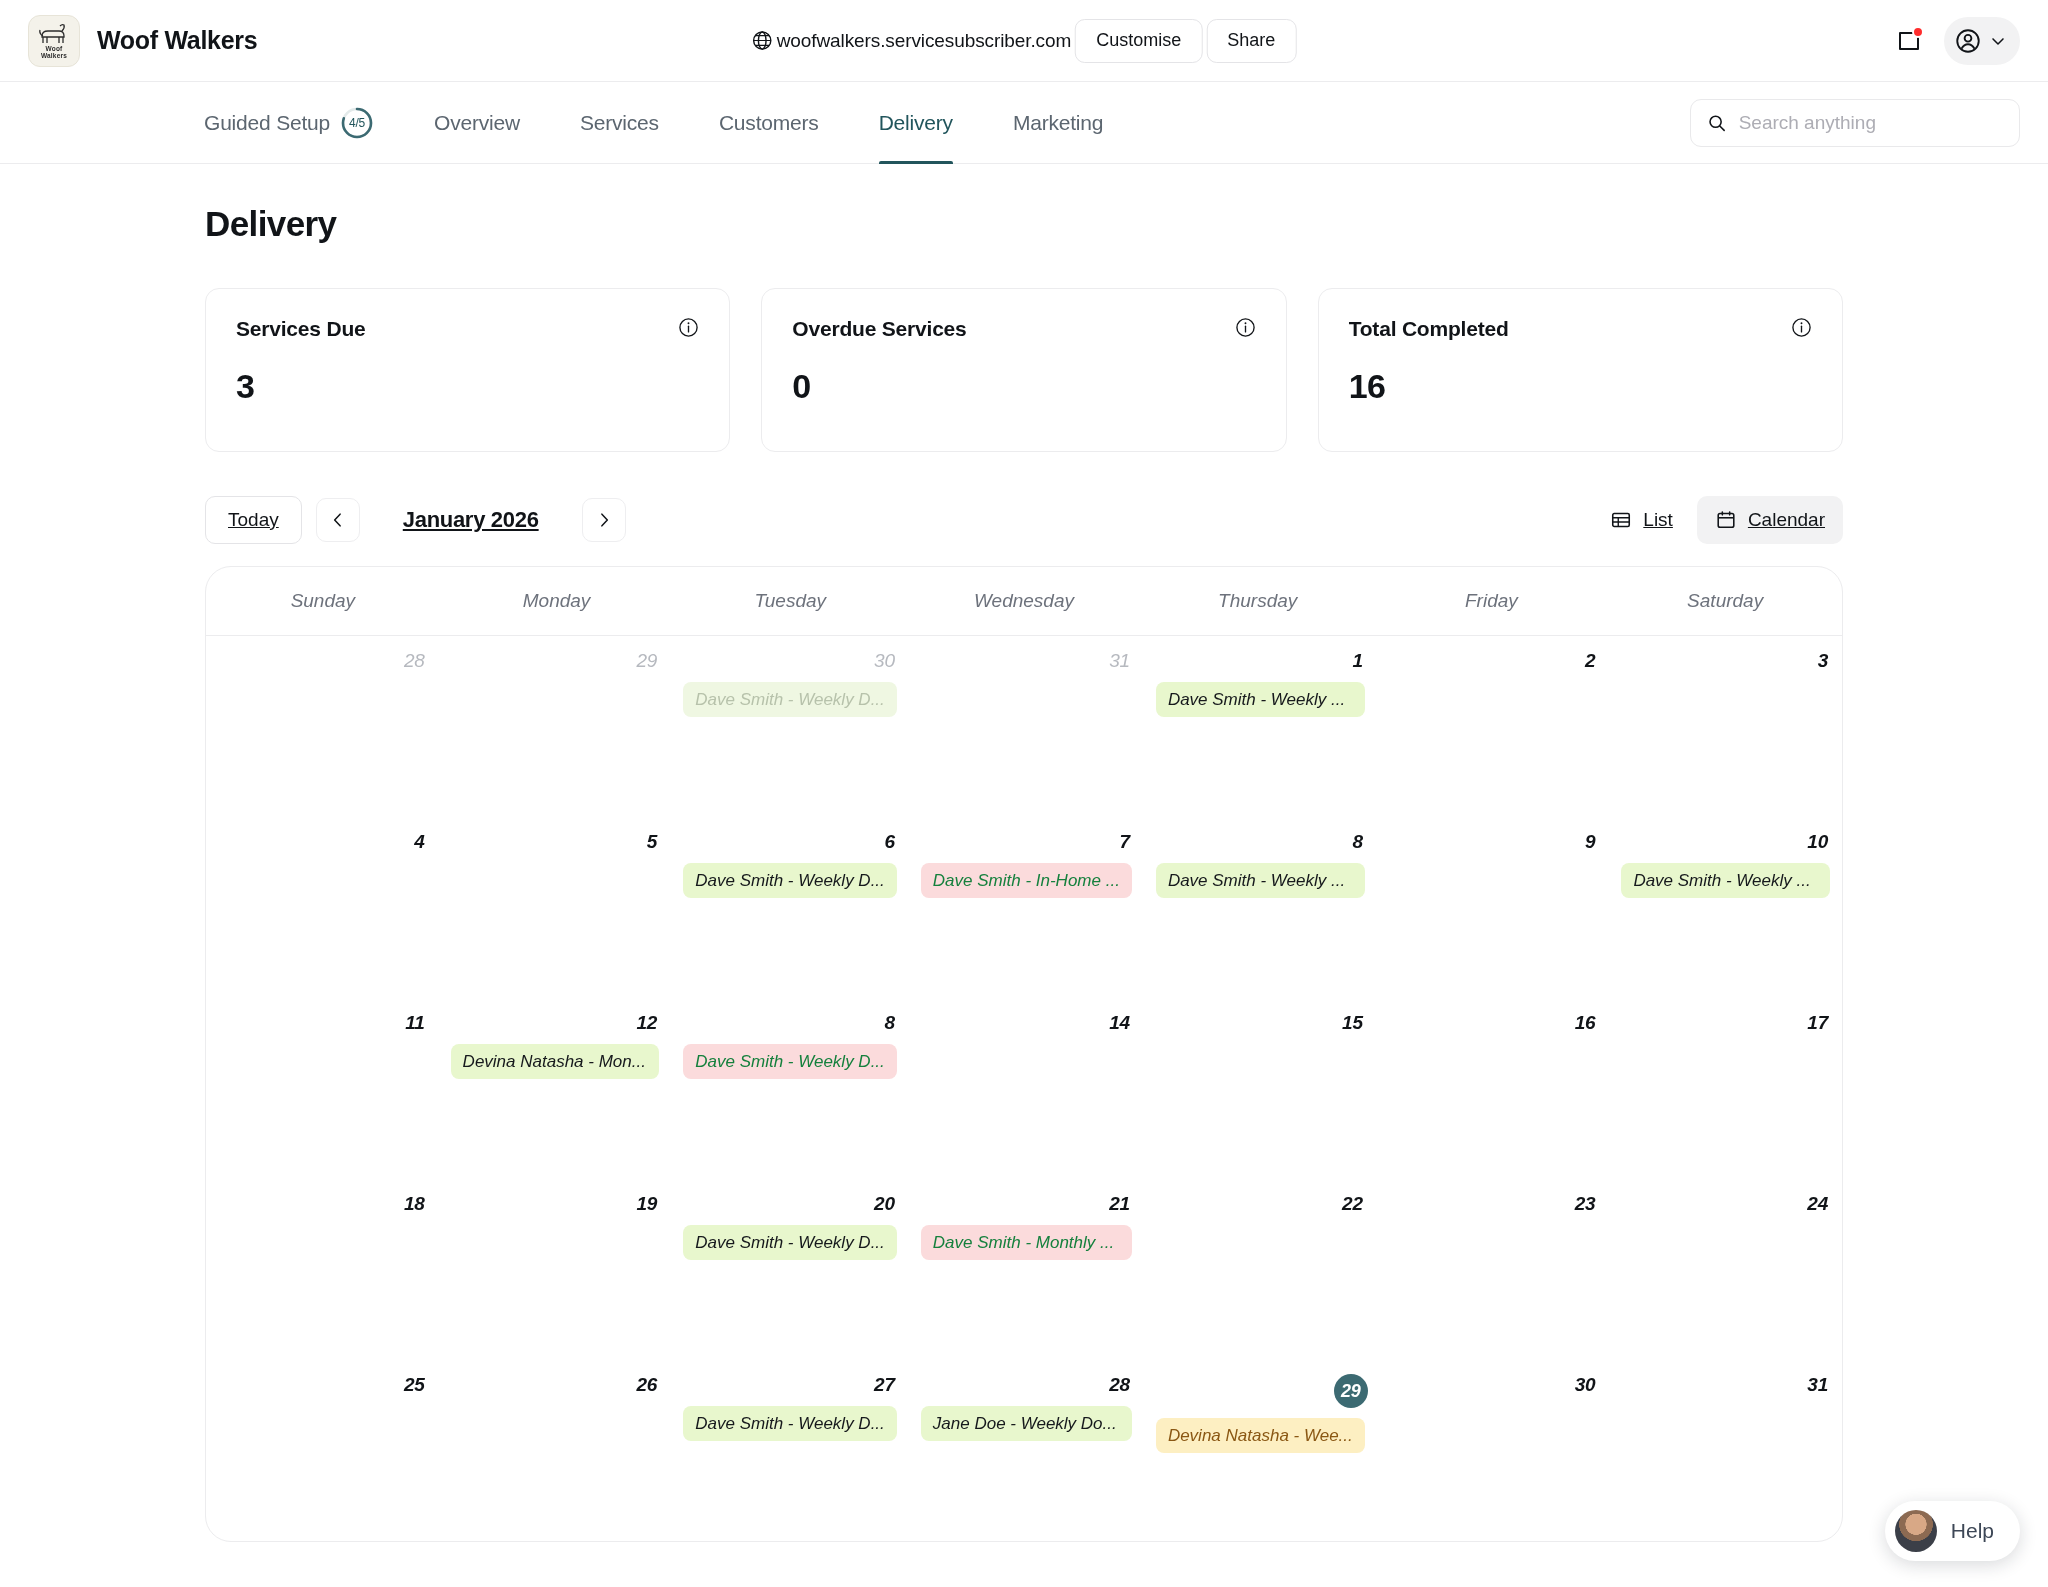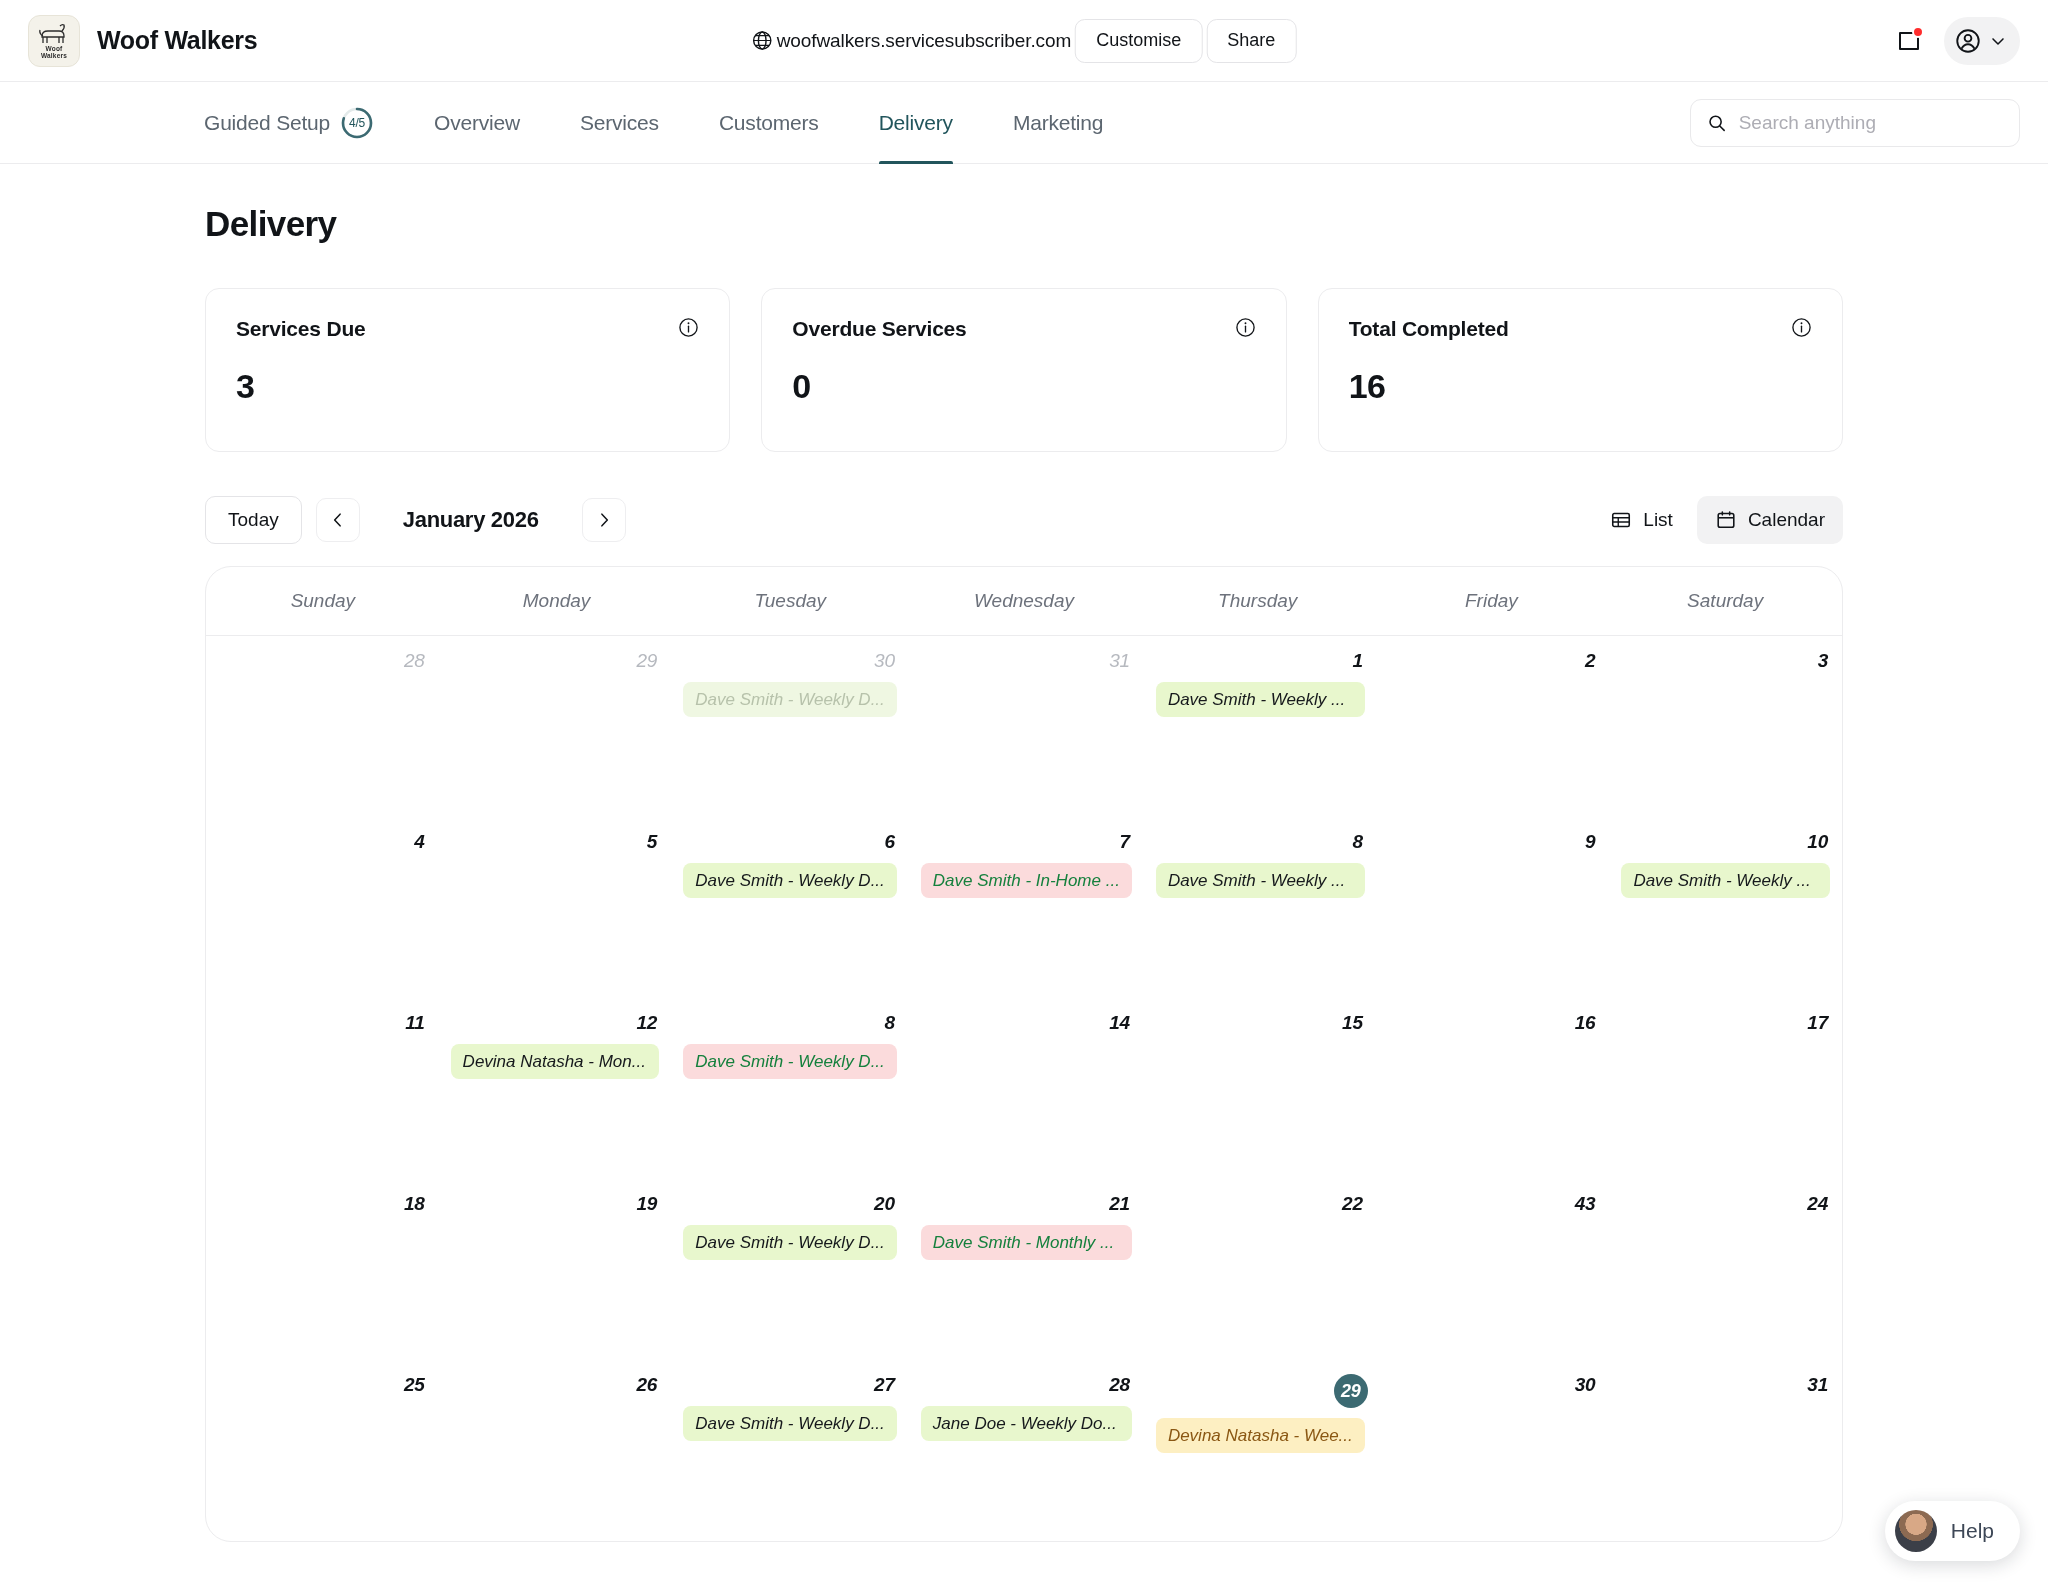--- a/index.html
+++ b/index.html
@@ -115,21 +115,21 @@
     display: flex; flex-direction: column; background: #fff;
   }
   .stat-head { display: flex; align-items: flex-start; justify-content: space-between; }
   .stat-label { font-size: 21px; font-weight: 700; letter-spacing: -.2px; }
   .stat-value { font-size: 34px; font-weight: 700; margin-top: 26px; letter-spacing: -.5px; }
   .info-icon { width: 21px; height: 21px; display: block; cursor: pointer; }
 
   
   .cal-toolbar {
     display: flex; align-items: center;
-    margin-top: 44px; margin-bottom: 22px;
+    margin-top: 44px; margin-bottom: 22px; text-decoration: underline;
   }
   .today-btn {
     height: 48px; padding: 0 22px; border-radius: 10px;
     border: 1px solid #e4e4e7; background: #fff;
     font-size: 19px; font-family: inherit; cursor: pointer; color:#111418;
   }
   .nav-arrow {
     width: 44px; height: 44px; margin-left: 14px;
     border: 1px solid #eeeef0; border-radius: 10px; background: #fff;
     display: flex; align-items: center; justify-content: center; cursor: pointer;
@@ -458,21 +458,21 @@
           <div class="chip green">Dave Smith - Weekly D...</div>
         </div>
         <div class="cal-cell">
           <div class="daynum">21</div>
           <div class="chip red">Dave Smith - Monthly ...</div>
         </div>
         <div class="cal-cell">
           <div class="daynum">22</div>
         </div>
         <div class="cal-cell">
-          <div class="daynum">43</div>
+          <div class="daynum">23</div>
         </div>
         <div class="cal-cell">
           <div class="daynum">24</div>
         </div>
         <div class="cal-cell">
           <div class="daynum">25</div>
         </div>
         <div class="cal-cell">
           <div class="daynum">26</div>
         </div>

